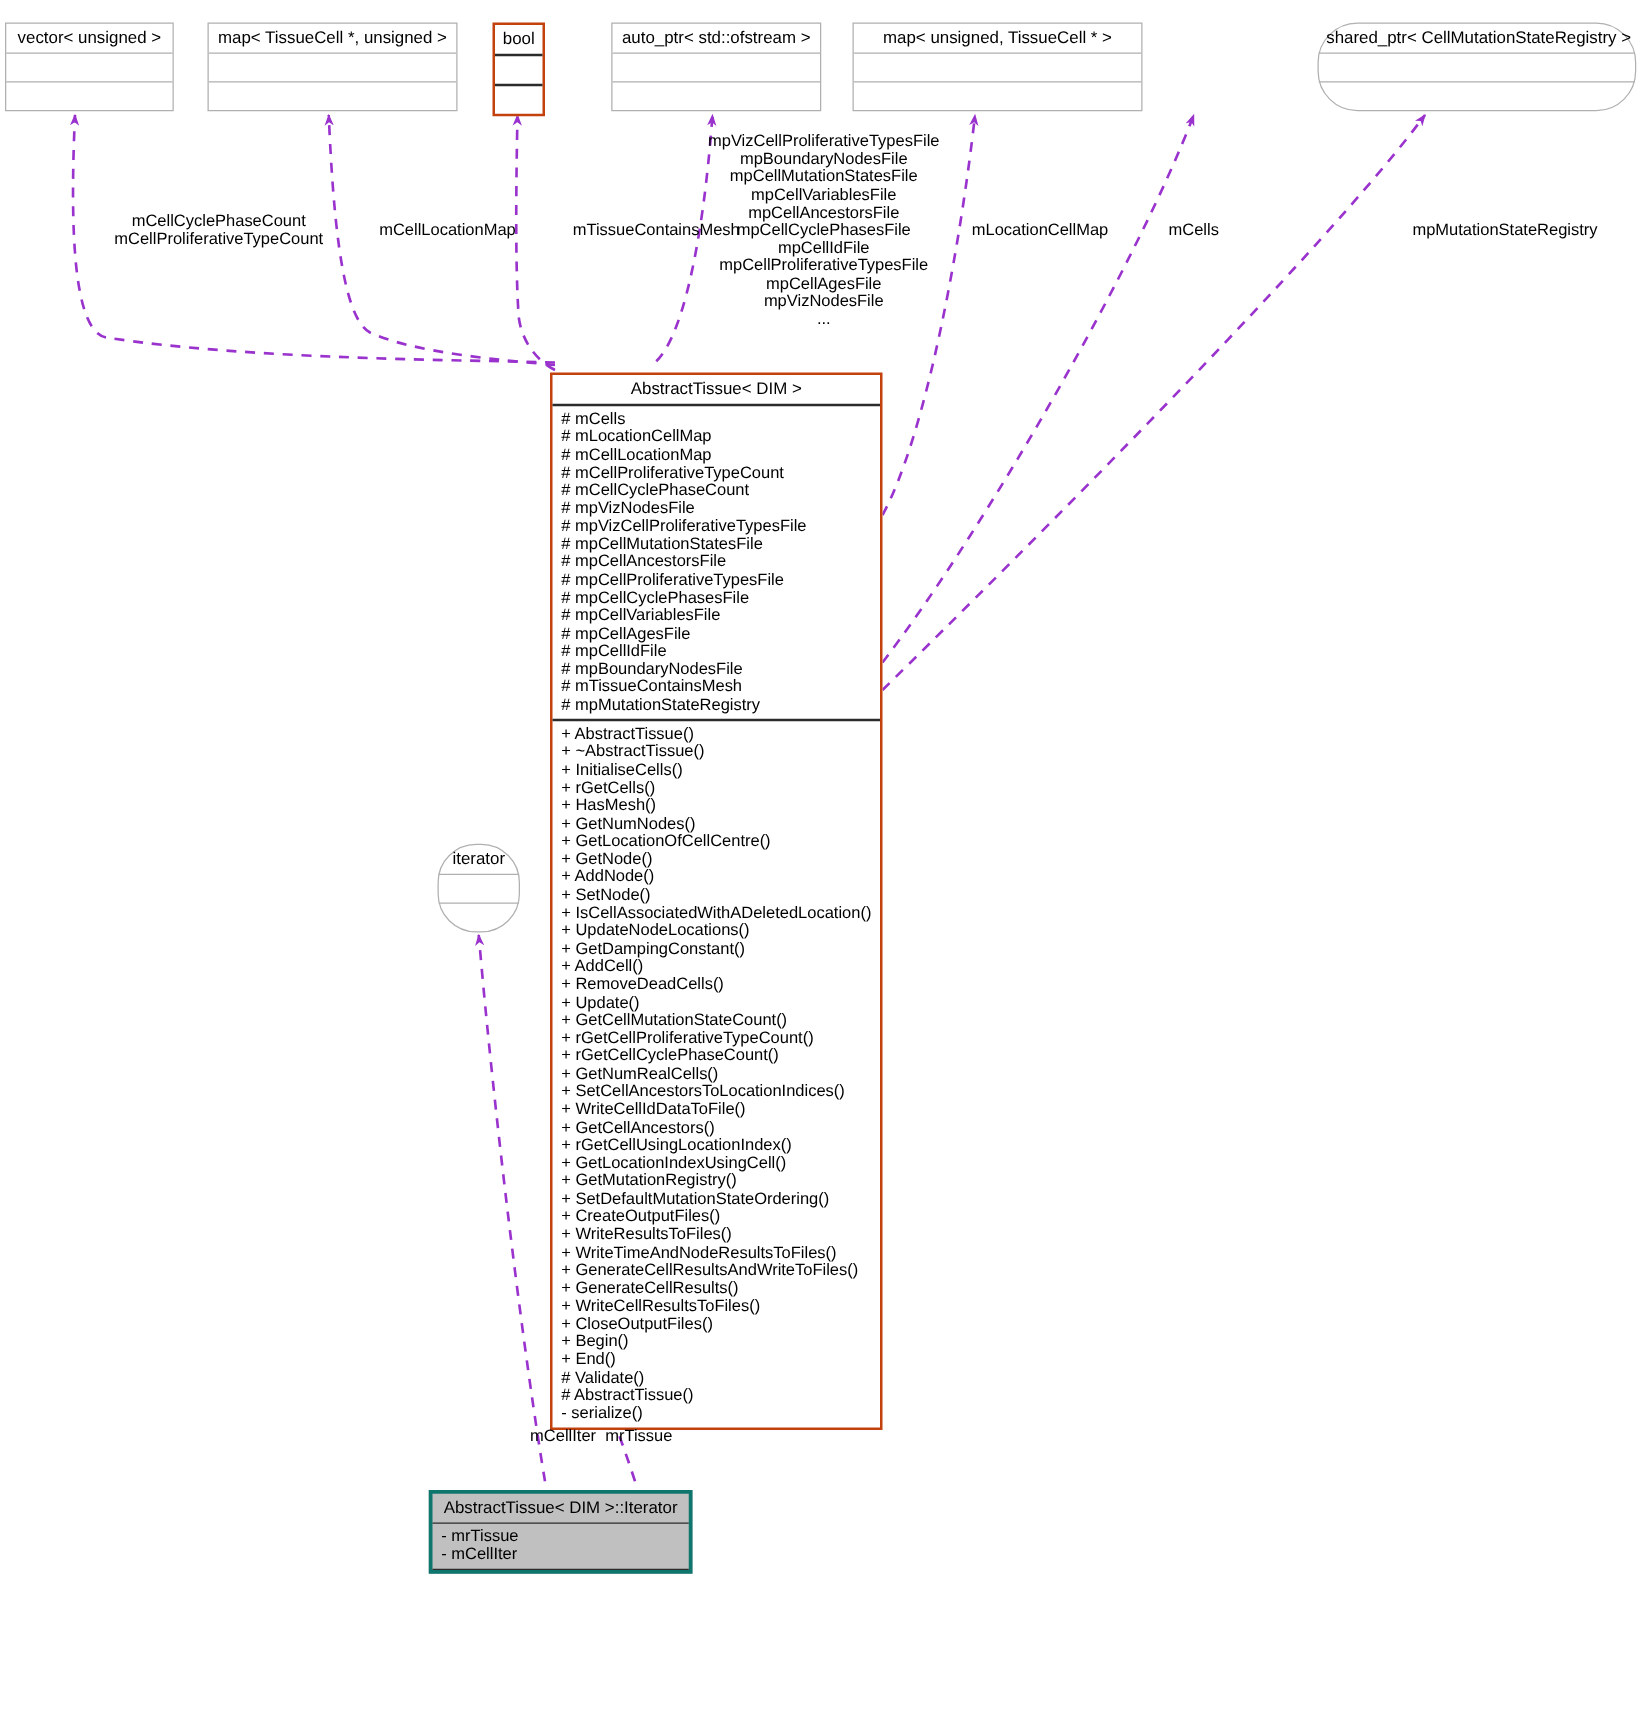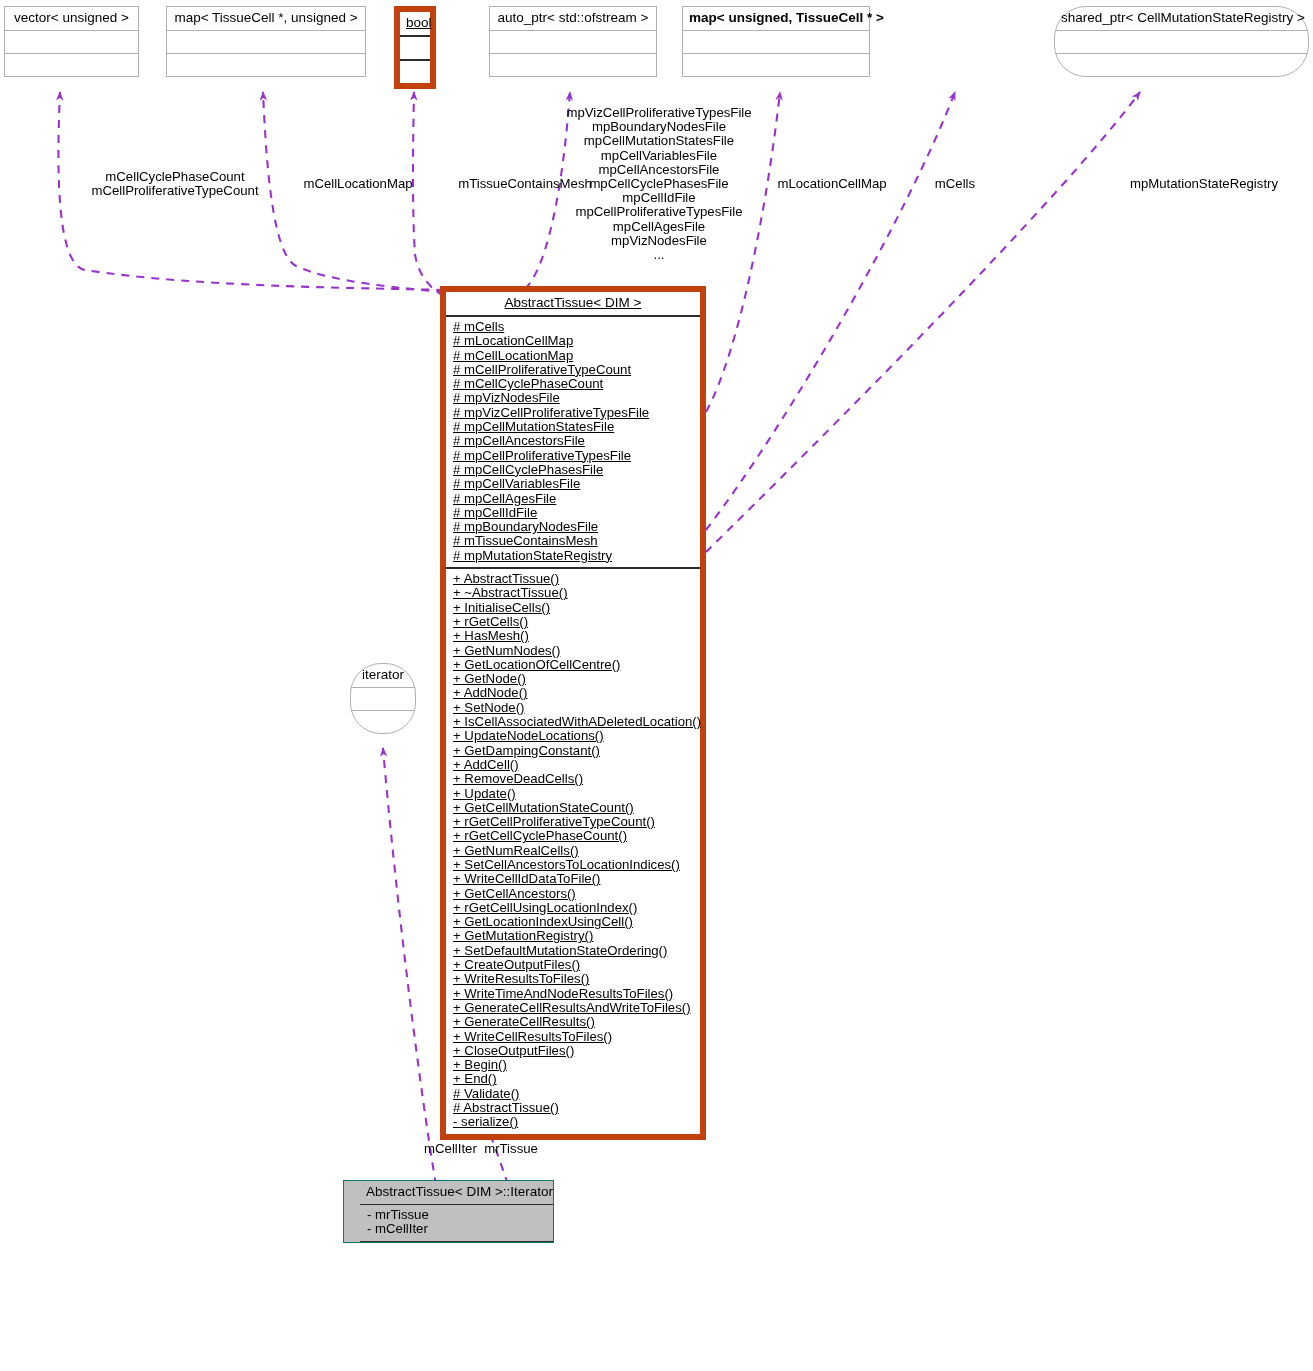--- a/index.html
+++ b/index.html
@@ -27,29 +27,28 @@
     pointer-events: none;
   }
   
   .uml-box {
     position: absolute;
     box-sizing: border-box;
     background: #ffffff;
     border: 1px solid #b0b0b0;
     font-size: 13px;
     line-height: 14px;
+    margin-top: 12px;
   }
   .uml-box.solid {
-    border: 6px solid #c2410c;
-    text-decoration: underline;
+    border: 2px solid #c2410c;
   }
   .uml-box.filled {
     background: #c0c0c0;
-    border: 1px solid #0f766e;
-    padding-left: 16px;
+    border: 3px solid #0f766e;
   }
   .uml-title {
     text-align: center;
     padding: 4px 6px 5px 6px;
     white-space: nowrap;
     font-size: 13.5px;
   }
   .uml-sep {
     border-top: 1px solid #b0b0b0;
     height: 0;
@@ -144,21 +143,21 @@
   </div>
 
   <div class="uml-box" style="left:489px; top:6px; width:168px;">
     <div class="uml-title">auto_ptr&lt; std::ofstream &gt;</div>
     <div class="uml-sep"></div>
     <div class="uml-compartment empty"></div>
     <div class="uml-sep"></div>
     <div class="uml-compartment empty"></div>
   </div>
 
-  <div class="uml-box" style="left:682px; top:6px; width:188px;font-weight:bold;">
+  <div class="uml-box" style="left:682px; top:6px; width:232px;">
     <div class="uml-title">map&lt; unsigned, TissueCell * &gt;</div>
     <div class="uml-sep"></div>
     <div class="uml-compartment empty"></div>
     <div class="uml-sep"></div>
     <div class="uml-compartment empty"></div>
   </div>
 
 
   <div class="uml-box" style="left:1054px; top:6px; width:255px;border-radius:32px;">
     <div class="uml-title">shared_ptr&lt; CellMutationStateRegistry &gt;</div>

